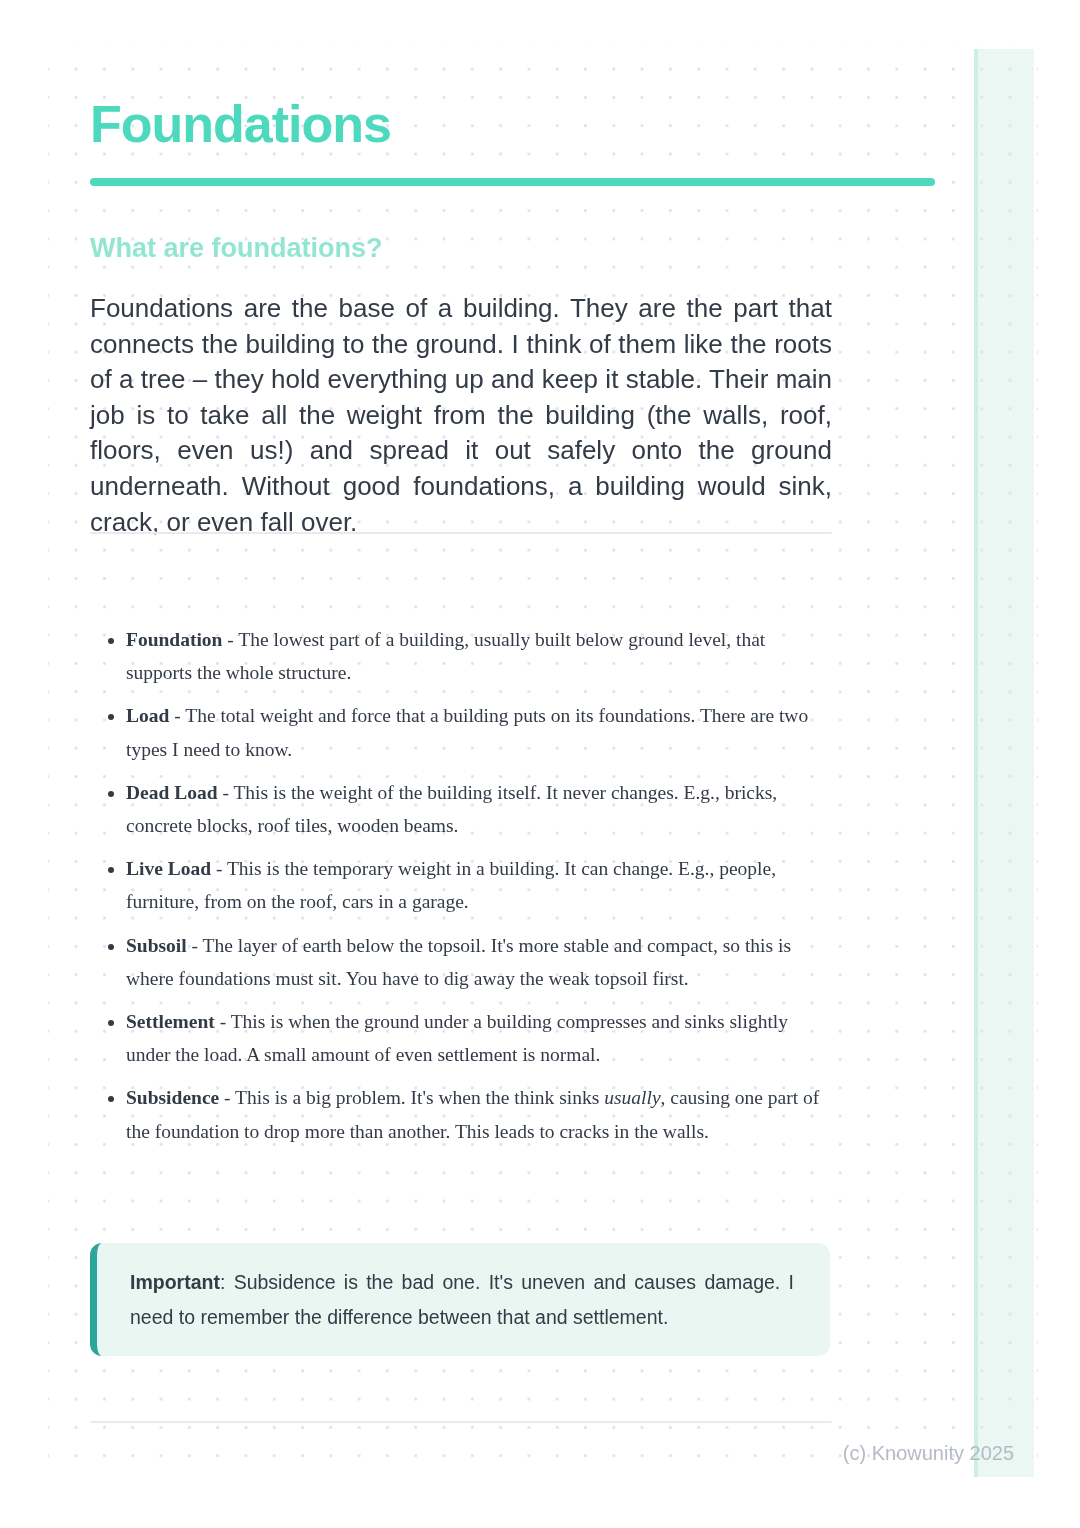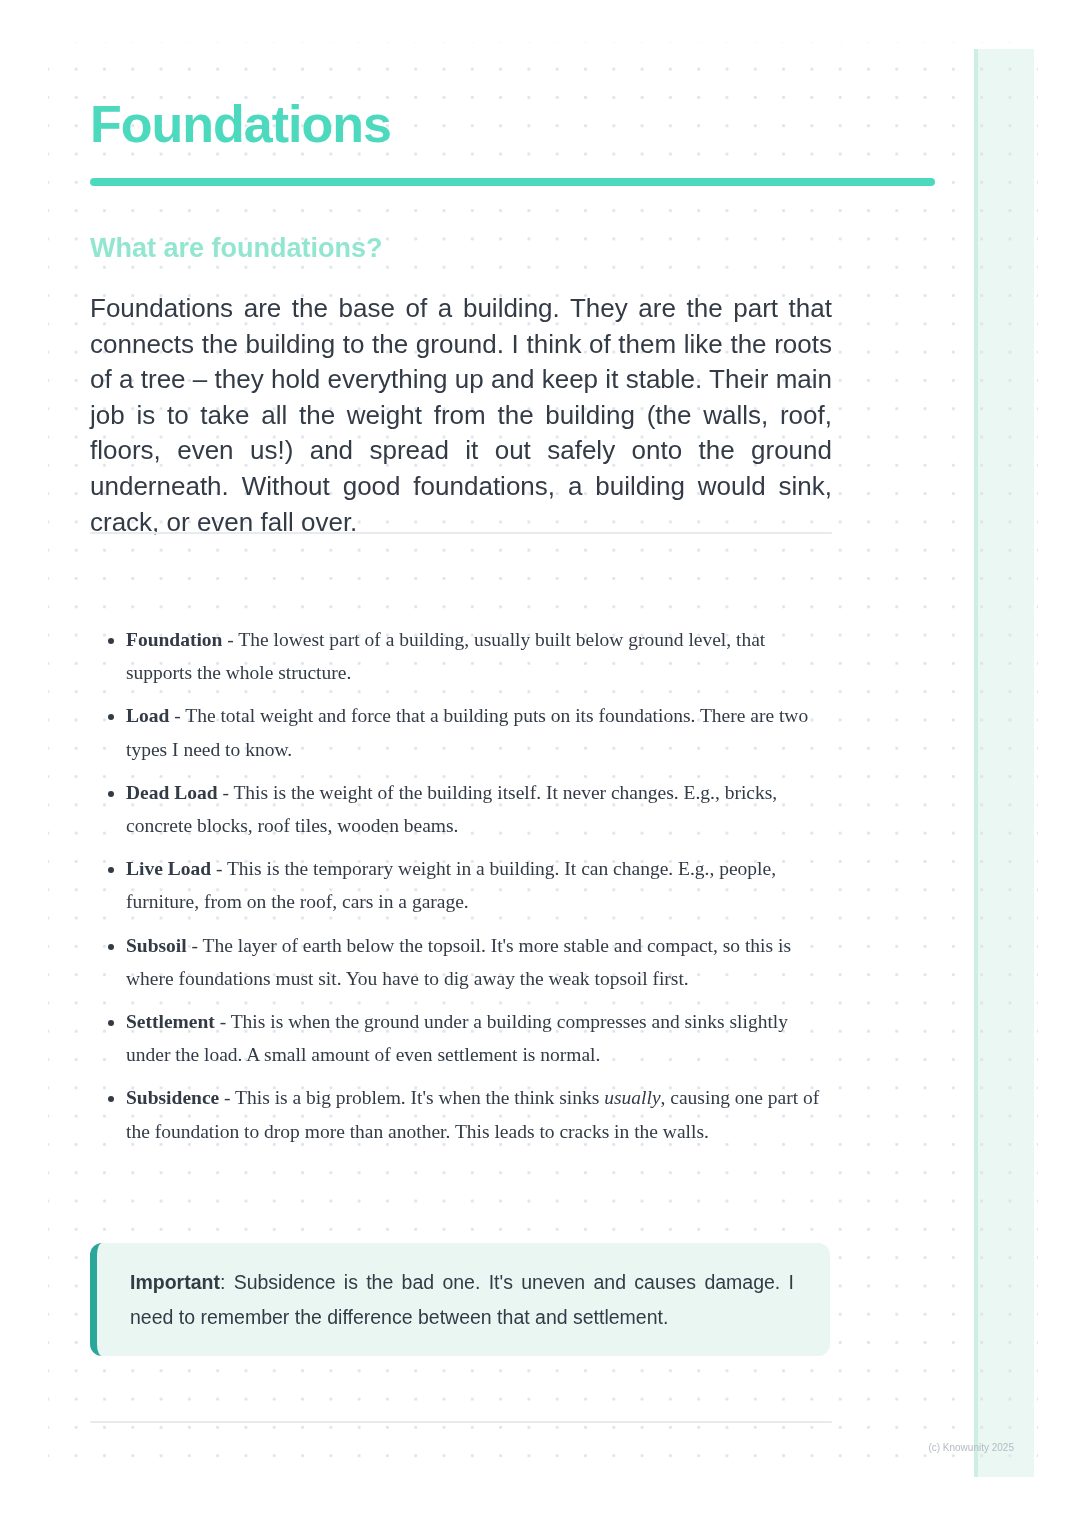--- a/index.html
+++ b/index.html
@@ -85,21 +85,21 @@
     border-left:7px solid var(--callout-border);
     border-radius:12px;
     padding:22px 36px 22px 33px;
     font-size:19.5px;line-height:34.6px;
     text-align:justify;
   }
   .callout .label{font-weight:700;}
 
   .copyright{
     position:absolute;right:66px;top:1442px;
-    font-size:10px;
+    font-size:20px;
     color:var(--copyright-text);
   }
 </style>
 </head>
 <body>
 
 <div class="side-band"></div>
 <div class="dots"></div>
 
 <div class="content">

